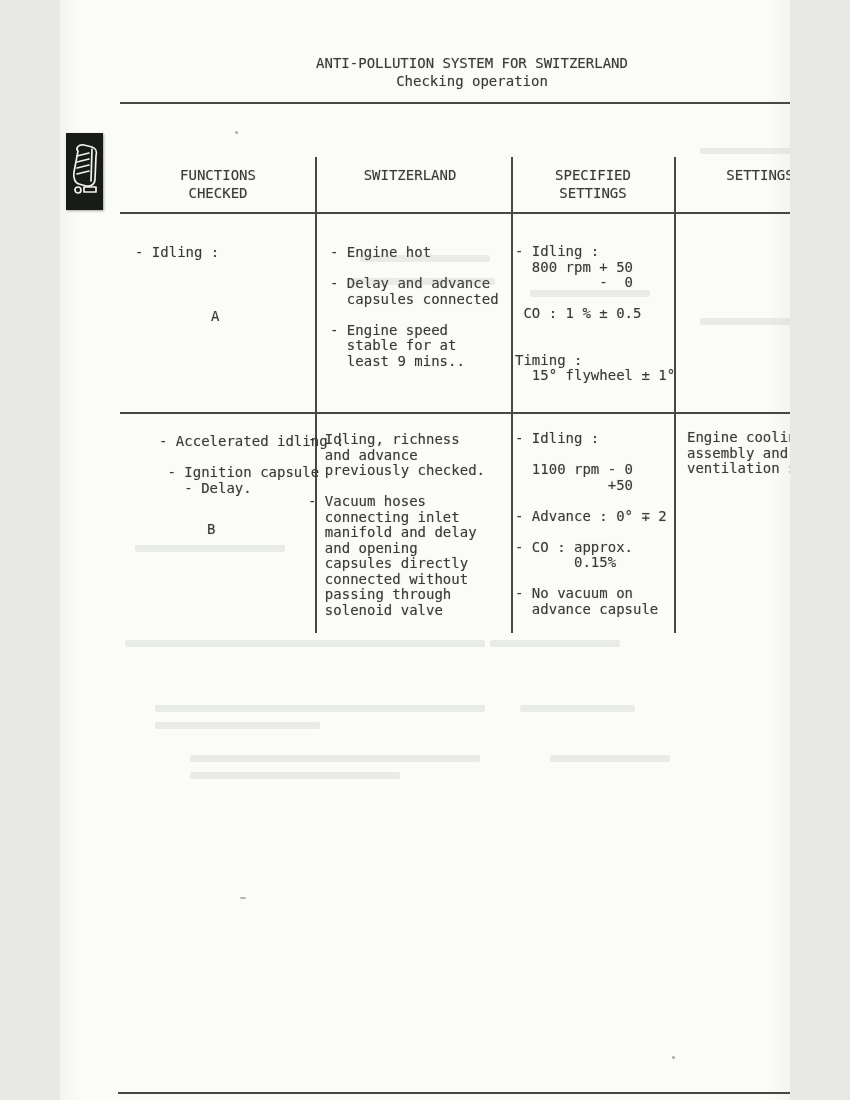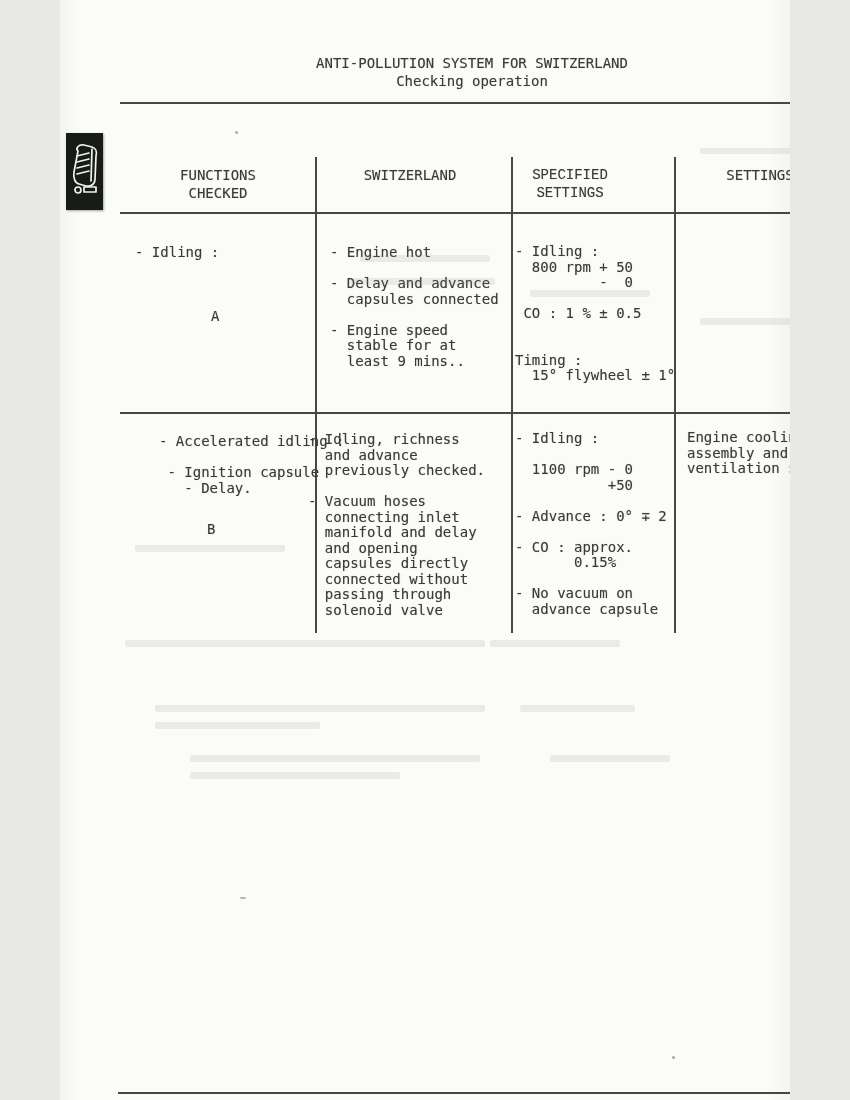--- a/index.html
+++ b/index.html
@@ -88,21 +88,21 @@
   <div class="hline" style="left:60px;top:412px;width:726px;"></div>
   <div class="hline" style="left:58px;top:1092px;width:734px;height:2px;"></div>
 
   <div class="vline" style="left:255px;top:157px;height:476px;"></div>
   <div class="vline" style="left:451px;top:157px;height:476px;"></div>
   <div class="vline" style="left:614px;top:157px;height:476px;"></div>
 
   <div class="header-cell" style="left:158px;top:166px;">FUNCTIONS
 CHECKED</div>
   <div class="header-cell" style="left:350px;top:166px;">SWITZERLAND</div>
-  <div class="header-cell" style="left:510px;top:166px;font-family:Liberation Mono, monospace;">SPECIFIED
+  <div class="header-cell" style="left:533px;top:166px;">SPECIFIED
 SETTINGS</div>
   <div class="header-cell" style="left:700px;top:166px;">SETTINGS</div>
 
   <div class="cell" style="left:75px;top:245px;">- Idling :</div>
   <div class="row-label" style="left:151px;top:308px;">A</div>
   <div class="cell" style="left:270px;top:245px;">- Engine hot
 
 - Delay and advance
   capsules connected
 

